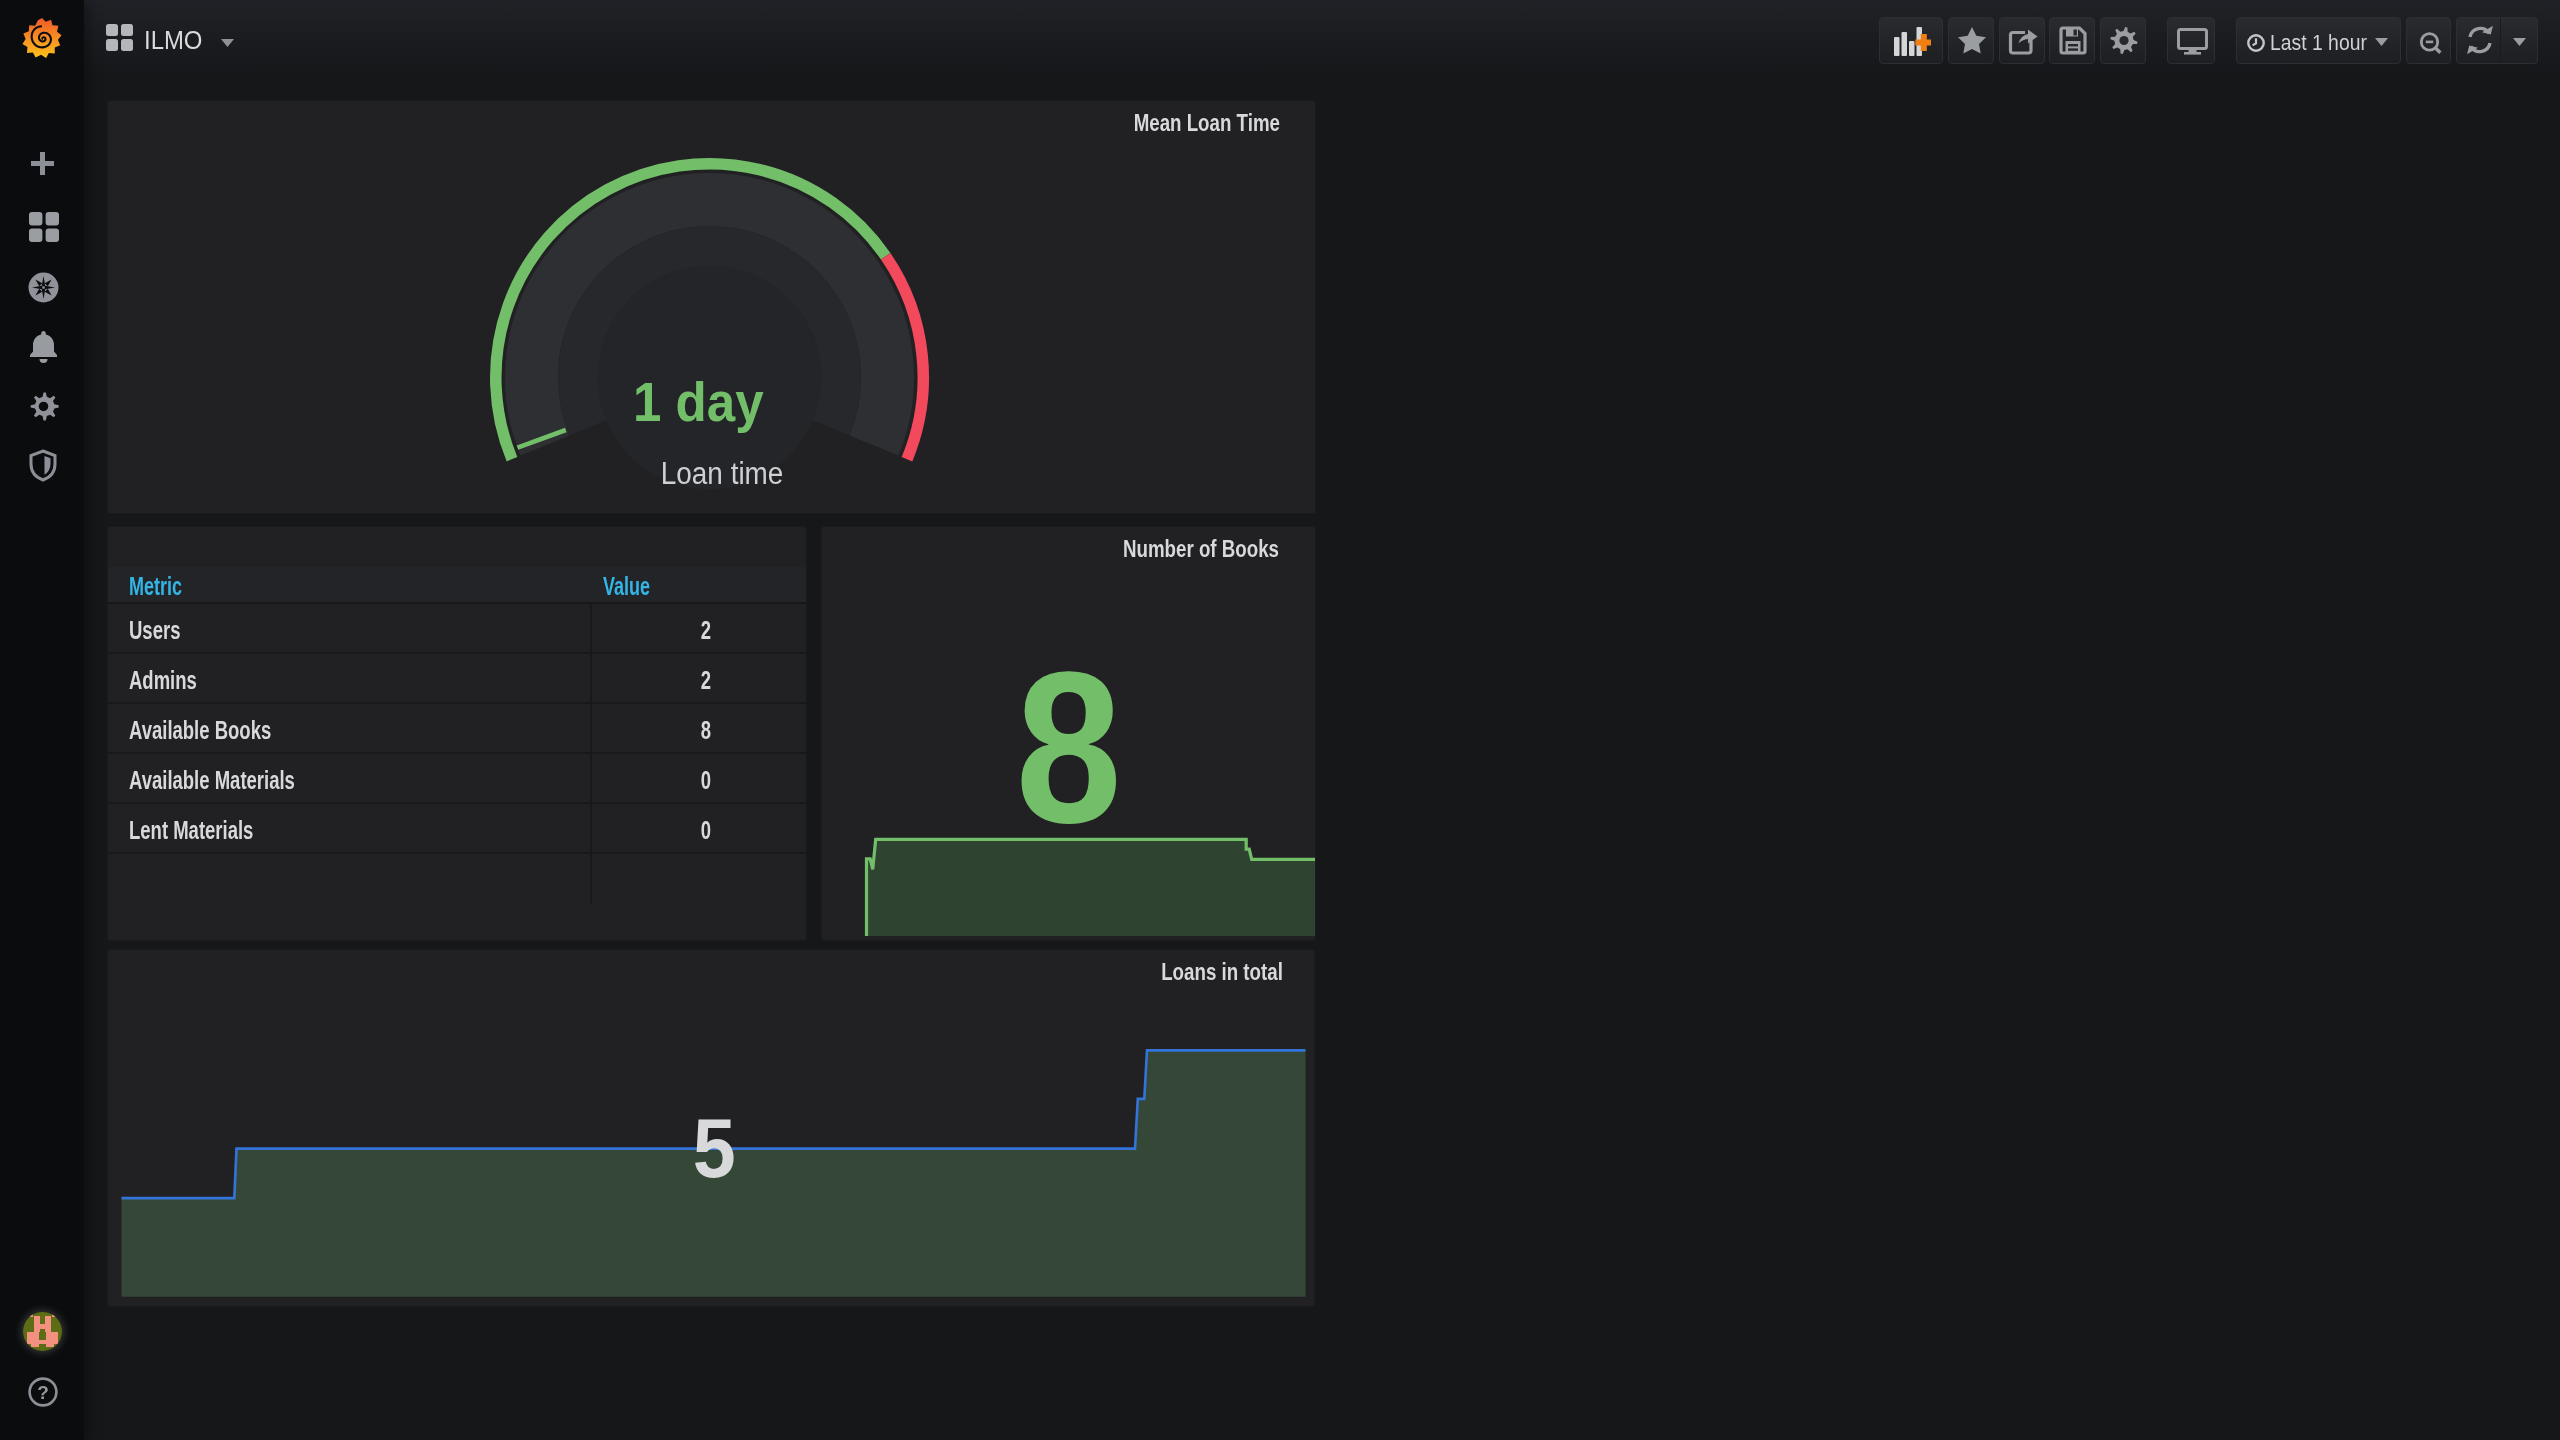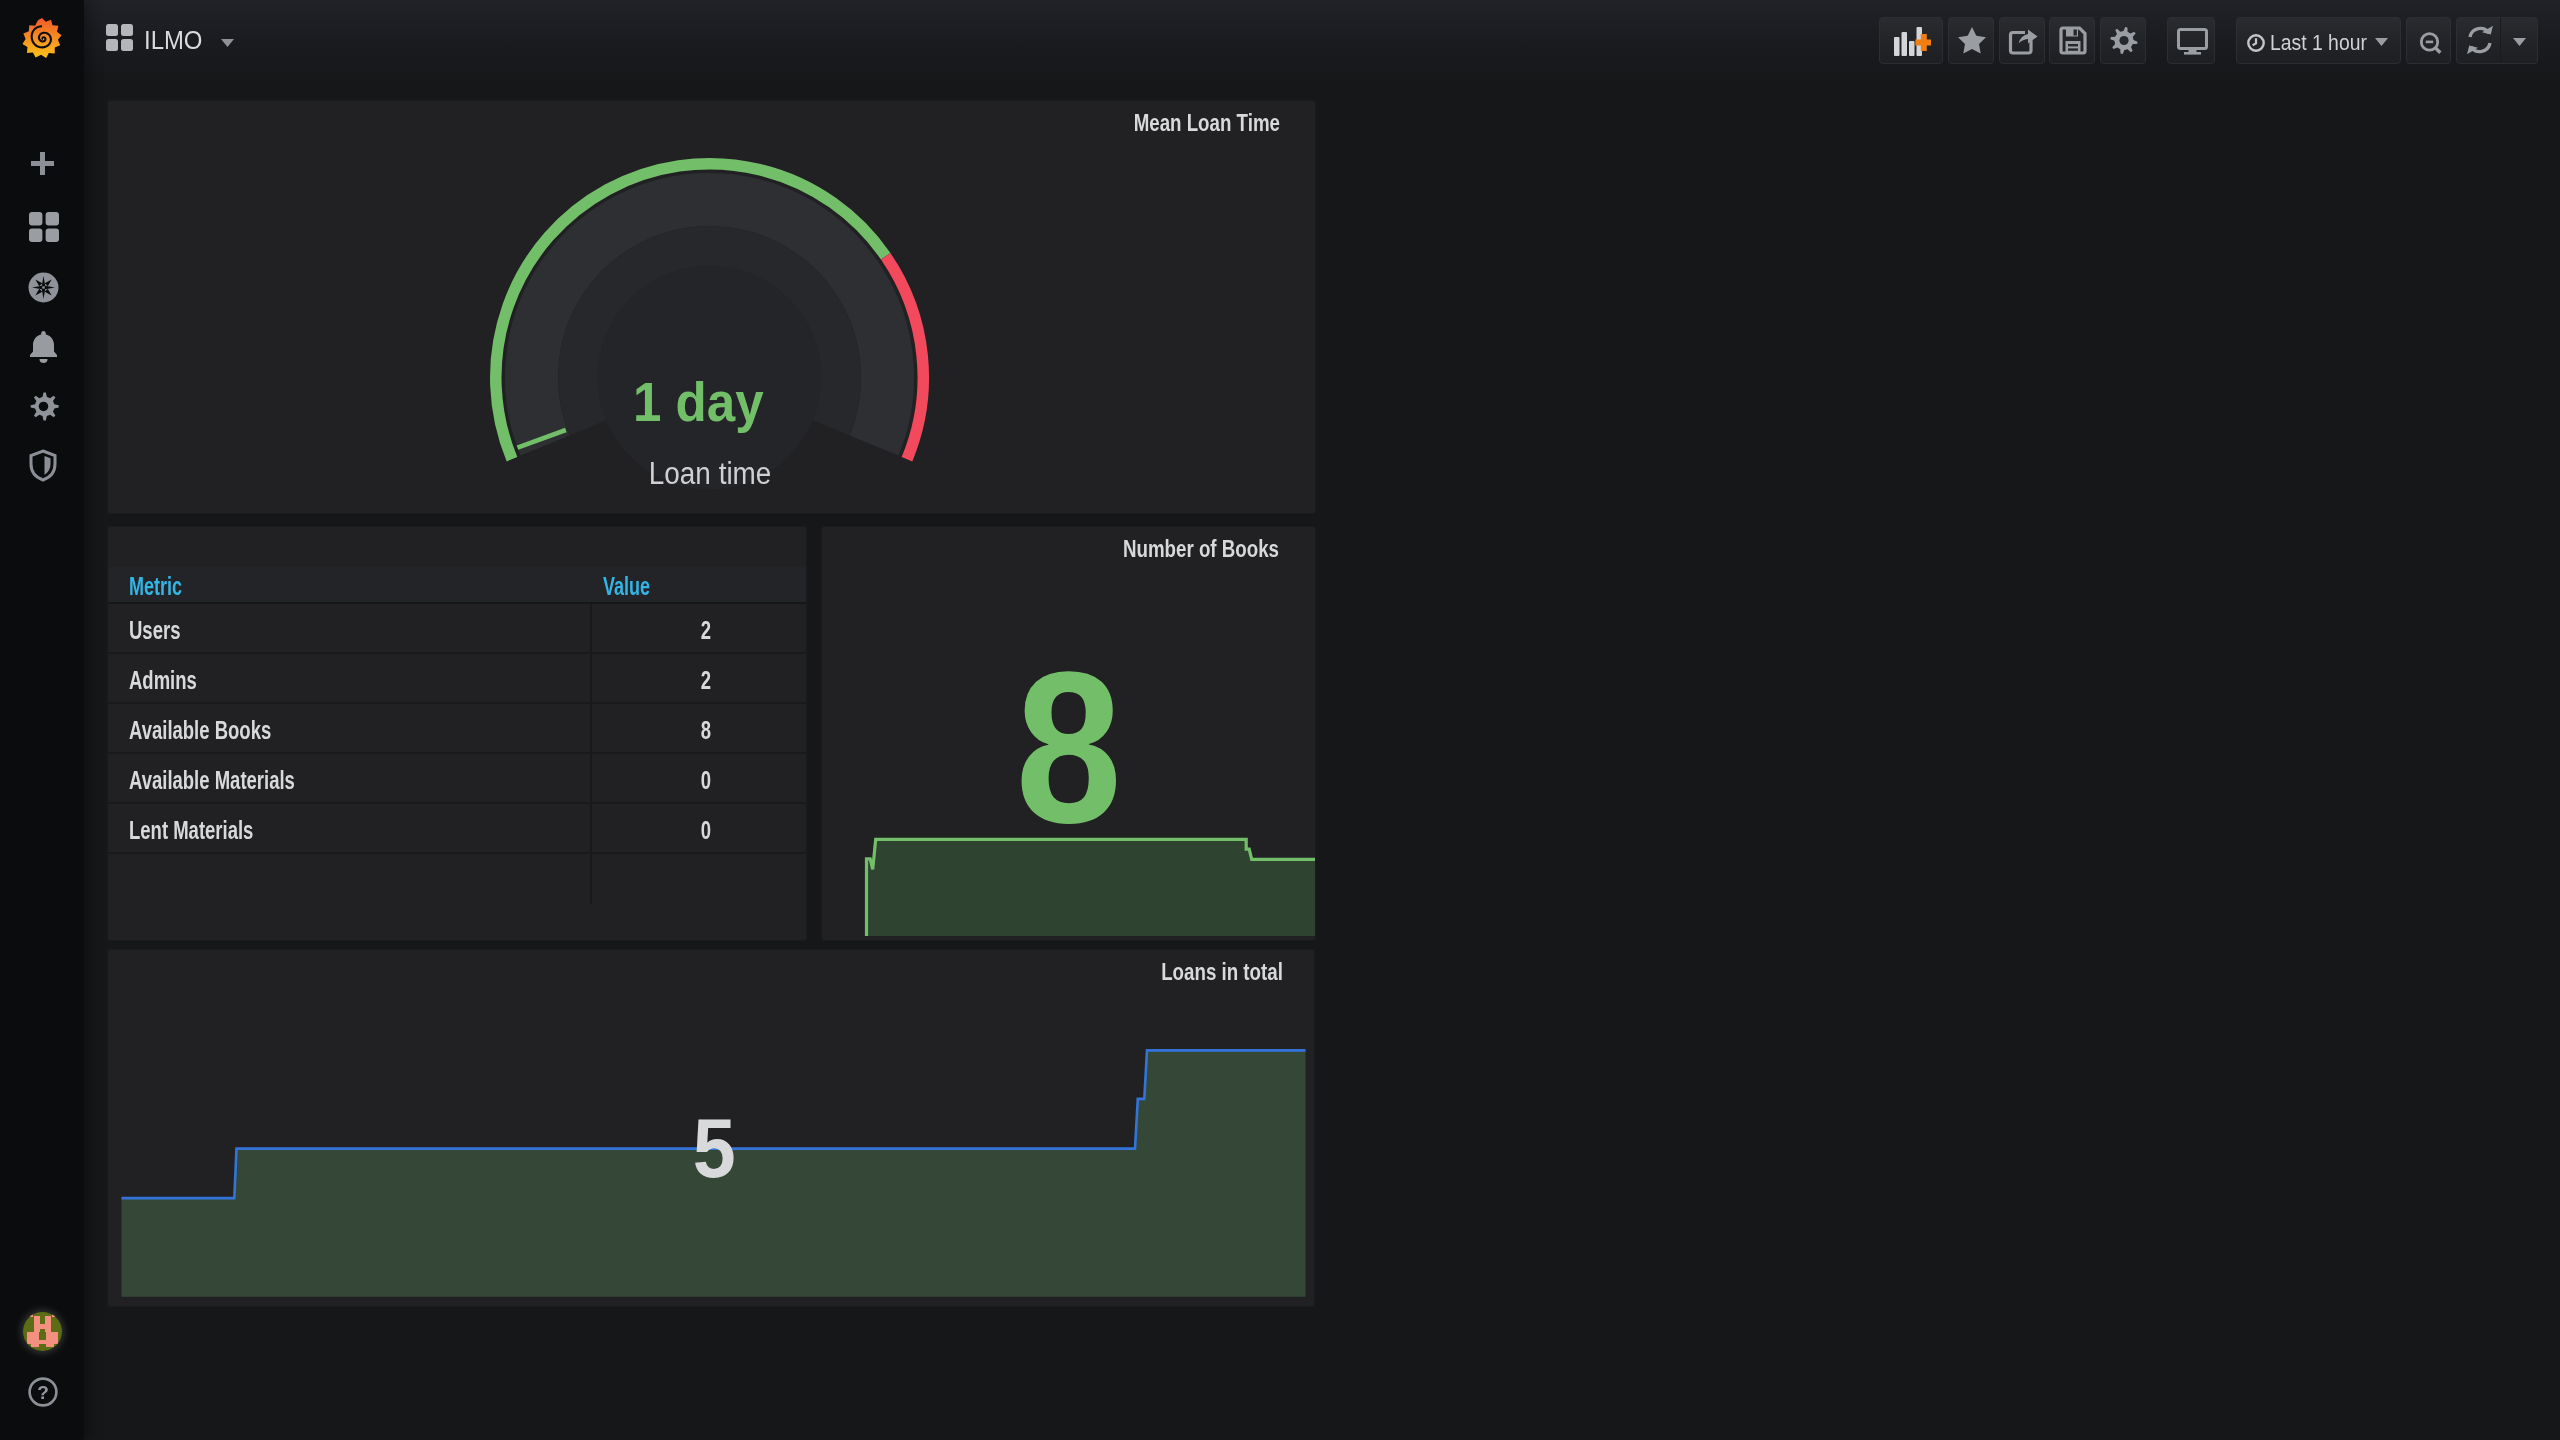--- a/index.html
+++ b/index.html
@@ -193,21 +193,21 @@
   <div class="ptitle" style="top:8px"><span>Mean Loan Time</span></div>
   <svg width="1207" height="412" style="position:absolute;left:0;top:0">
     <path d="M 437.0 344.5 A 178 178 0 1 1 766.0 344.5" fill="none" stroke="#2d2f33" stroke-width="53"></path>
     <path d="M 480.3 326.6 A 131.2 131.2 0 1 1 722.7 326.6" fill="none" stroke="#27282c" stroke-width="40"></path>
     <circle cx="601.5" cy="276.4" r="112" fill="#242528"></circle>
     <path d="M 404.0 358.2 A 213.8 213.8 0 0 1 777.7 155.3" fill="none" stroke="#73bf69" stroke-width="11.5"></path>
     <path d="M 777.7 155.3 A 213.8 213.8 0 0 1 799.0 358.2" fill="none" stroke="#f2495c" stroke-width="11.5"></path>
     <line x1="457.8" y1="329.0" x2="409.5" y2="346.7" stroke="#73bf69" stroke-width="4.6"></line>
   </svg>
   <div style="position:absolute;left:-12px;top:269px;width:1205px;text-align:center;font-size:55px;font-weight:bold;color:#73bf69;"><span style="display:inline-block;transform:scaleX(0.93);">1 day</span></div>
-  <div style="position:absolute;left:0;top:355px;width:1205px;text-align:center;font-size:31px;color:#ced0d3;"><span style="display:inline-block;transform:scaleX(0.9);">Loan time</span></div>
+  <div style="position:absolute;left:12px;top:355px;width:1205px;text-align:center;font-size:31px;color:#ced0d3;"><span style="display:inline-block;transform:scaleX(0.9);">Loan time</span></div>
 </div>
 
 <div class="panel" id="p-table" style="left:107px;top:526px;width:700px;height:415px">
   <div style="position:absolute;left:0;top:40px;width:698px;height:37px;background:#222428;border-bottom:2px solid #161719;padding-left:16px;">
     <span style="position:absolute;left:21px;top:5px;font-size:25px;font-weight:bold;color:#33b5e5;transform:scaleX(0.72);transform-origin:0 50%;">Metric</span>
     <span style="position:absolute;left:495px;top:5px;font-size:25px;font-weight:bold;color:#33b5e5;transform:scaleX(0.72);transform-origin:0 50%;">Value</span>
   </div>
   <div style="position:absolute;left:0;top:77px;width:698px;font-weight:bold;">
     <div class="trow">
         <span class="tl">Users</span>

